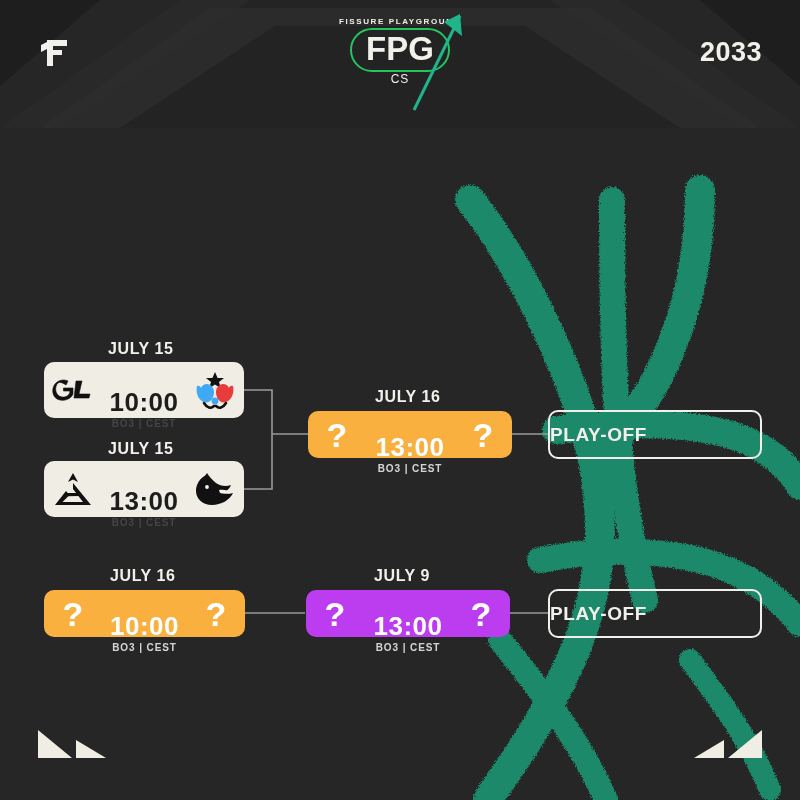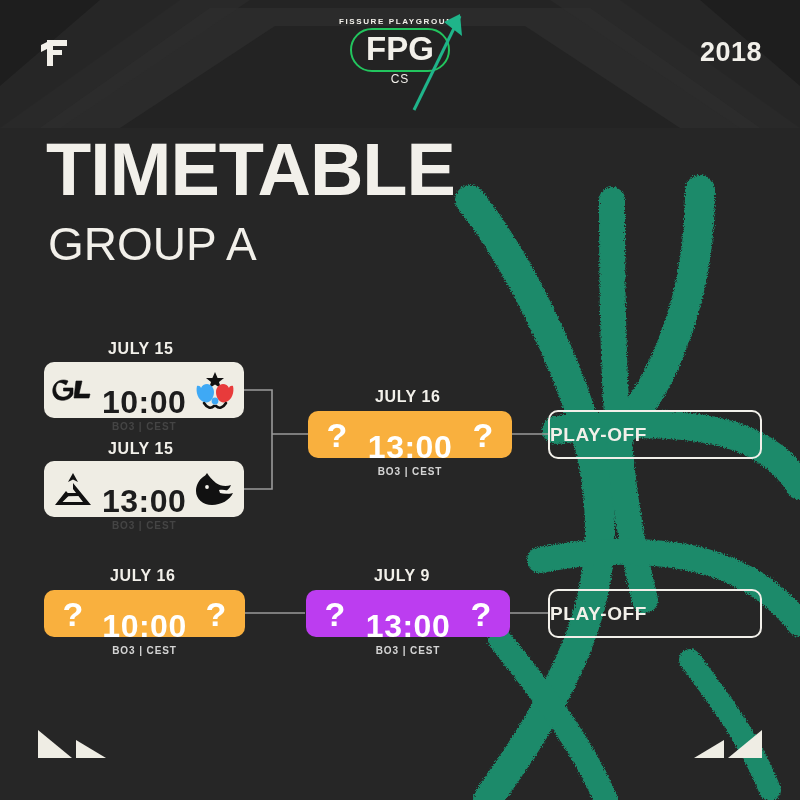--- a/index.html
+++ b/index.html
@@ -177,21 +177,21 @@
     color: #FFFFFF;
     line-height: 1;
   }
 
   .center {
     flex: 1 1 auto;
     text-align: center;
     line-height: 1;
   }
   .time {
-    font-size: 32px;
+    font-size: 26px;
     font-weight: bold;
     letter-spacing: 0.5px;
     margin-top: 38px;
   }
   .meta {
     font-size: 10px;
     font-weight: bold;
     letter-spacing: 0.9px;
     margin-top: 4px;
     opacity: 0.85;
@@ -272,27 +272,23 @@
     <div class="event-logo">
       <div class="event-tagline">FISSURE PLAYGROUND</div>
       <div class="event-pill">FPG</div>
       <div class="event-sub">CS</div>
       <svg class="logo-arrow" viewBox="0 0 70 110">
         <path d="M12 104 L58 10" stroke="#1FB48A" stroke-width="3" fill="none"></path>
         <path d="M58 8 L60 30 L42 16 Z" fill="#1FB48A"></path>
       </svg>
     </div>
 
-    <div class="year">2018</div>
+    <div class="year">2033</div>
   </div>
 
-  <div class="title-block">
-    <div class="title-main">TIMETABLE</div>
-    <div class="title-sub">GROUP A</div>
-  </div>
 
   <svg class="connectors" viewBox="0 0 800 800">
     <g stroke="#9A9A9A" stroke-width="1.6" fill="none">
       <path d="M243 390 L272 390 L272 489 L243 489"></path>
       <path d="M272 434 L308 434"></path>
       <path d="M512 434 L548 434"></path>
       <path d="M245 613 L305 613"></path>
       <path d="M510 613 L548 613"></path>
     </g>
   </svg>

